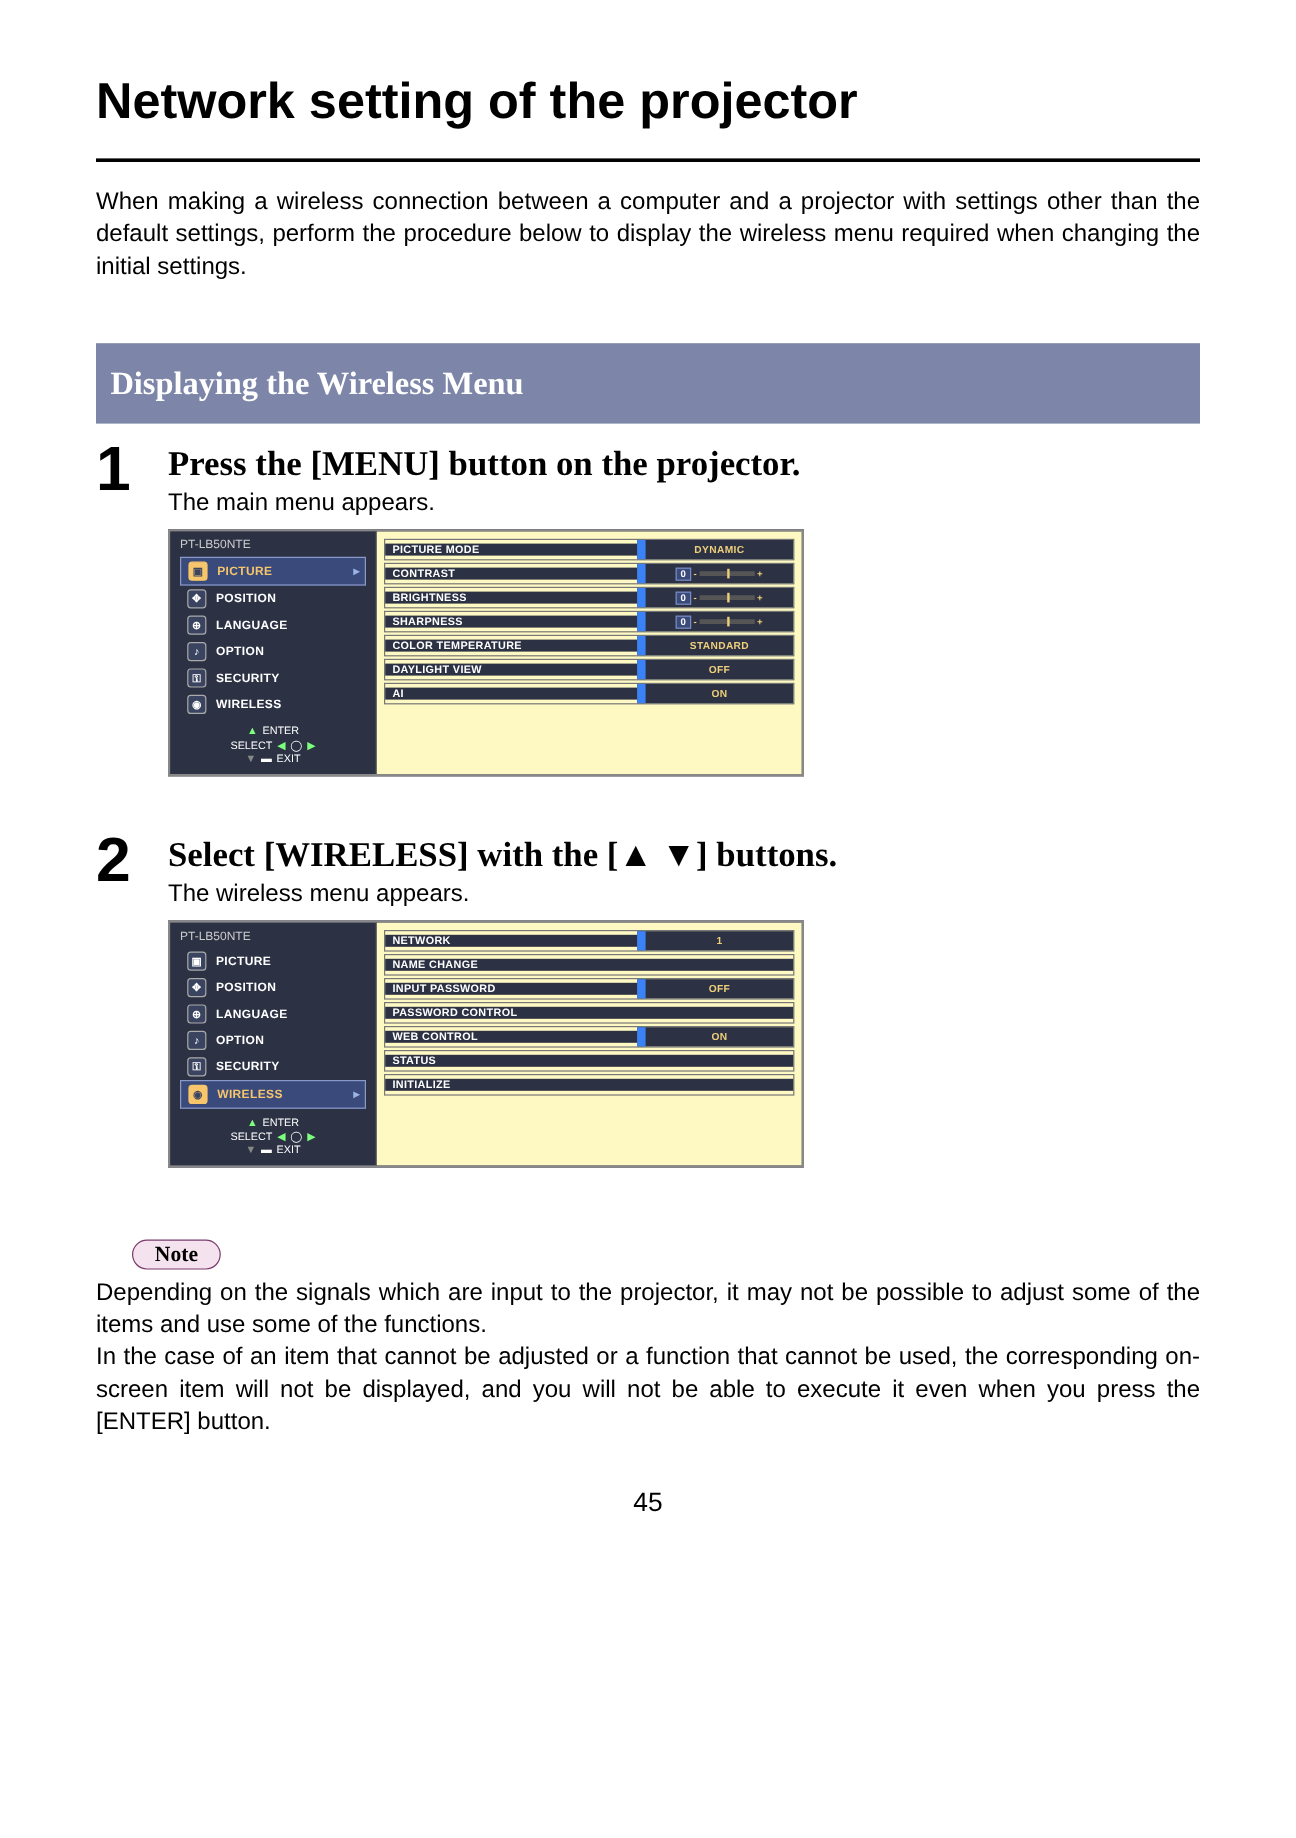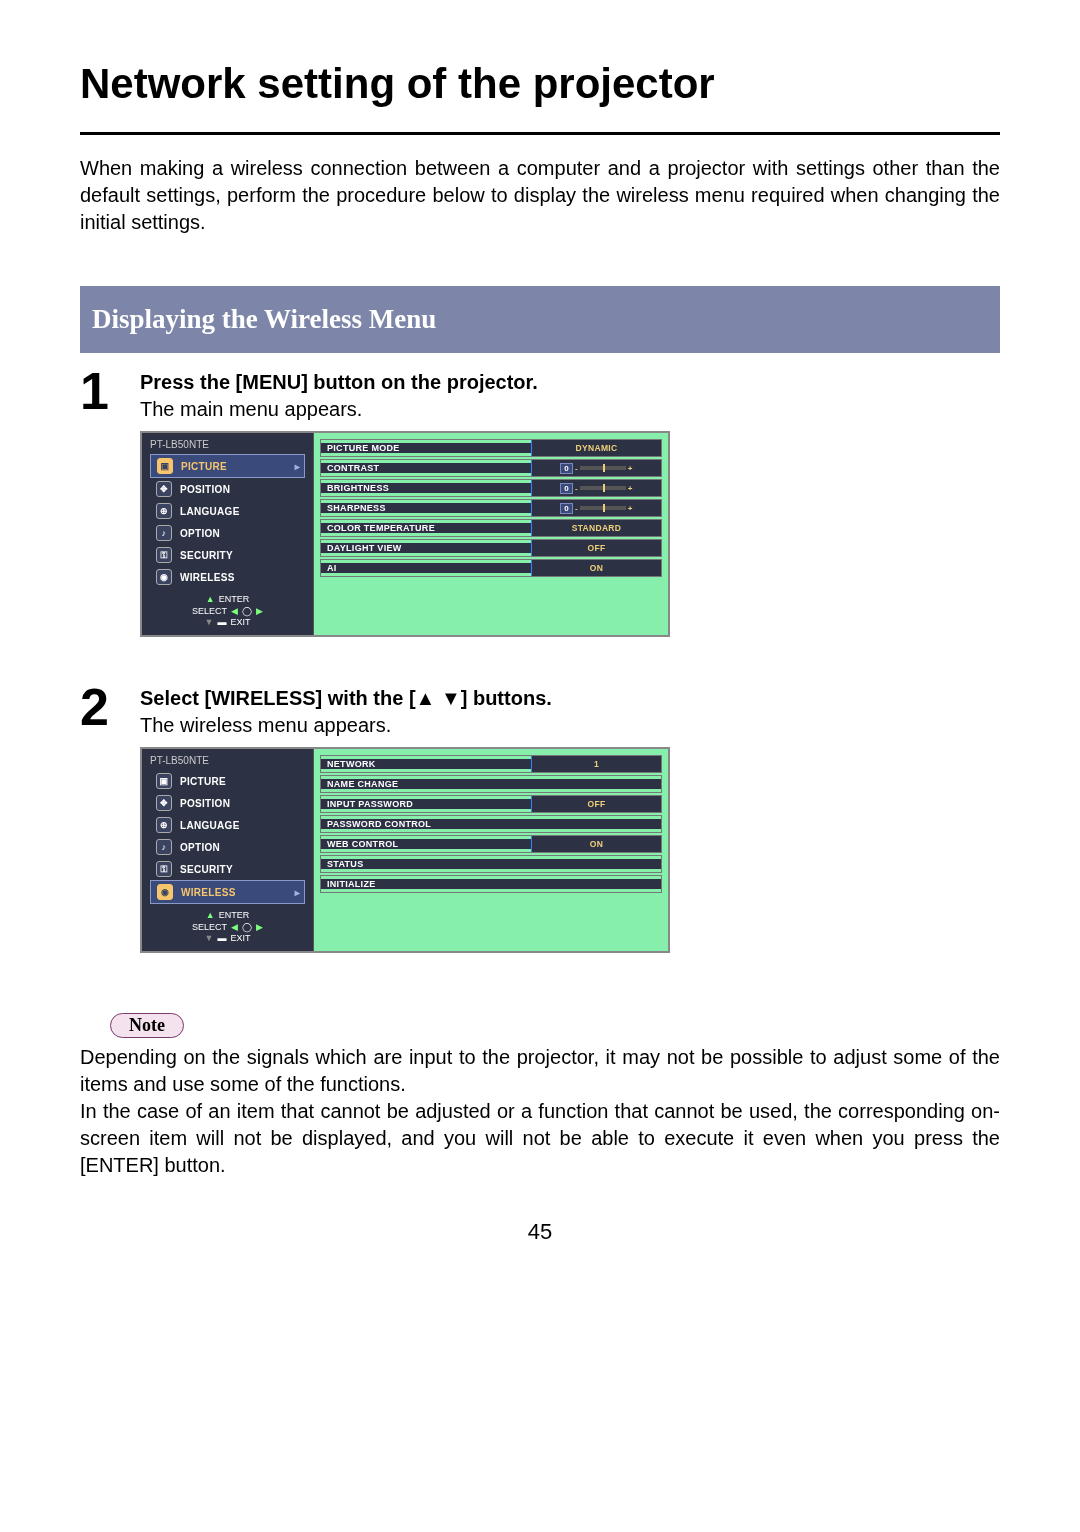--- a/index.html
+++ b/index.html
@@ -40,23 +40,24 @@
   }
   .step-num {
     font-size: 52px;
     font-weight: bold;
     width: 60px;
     line-height: 1;
     margin-top: -6px;
   }
   .step-body { flex: 1; }
   .step-title {
-    font-size: 20px;
+    font-size: 29px;
     font-weight: bold;
     margin-bottom: 4px;
+    font-family: Liberation Serif, serif;
   }
   .step-desc {
     font-size: 20px;
     margin-bottom: 10px;
   }
   
   .osd {
     width: 530px;
     background: #30364a;
     border: 2px solid #888;
@@ -119,21 +120,21 @@
     color: #fff;
     text-align: center;
     line-height: 1.3;
     padding-bottom: 4px;
   }
   .ctrl-row { display:flex; justify-content:center; align-items:center; gap:4px; }
   .tri-up, .tri-down, .tri-left, .tri-right { font-size:9px; color:#7cff7c; }
   .tri-down.grey { color:#888; }
   .osd-right {
     flex: 1;
-    background: #86efac;
+    background: #fef9c3;
     padding: 6px 6px;
   }
   .osd-row {
     display: flex;
     align-items: center;
     border: 1px solid #777;
     margin-bottom: 2px;
     height: 18px;
     font-size: 9px;
     font-weight: bold;
@@ -142,21 +143,21 @@
   .osd-row .lbl {
     flex: 1;
     padding: 0 6px;
     background: #2c3244;
   }
   .osd-row .val {
     width: 130px;
     text-align: center;
     color: #eecf7a;
     background: #2c3244;
-    border-left: 1px solid #3b82f6;
+    border-left: 7px solid #3b82f6;
     height: 100%;
     display:flex;
     align-items:center;
     justify-content:center;
     gap:3px;
     font-size:8.5px;
   }
   .osd-row.single .lbl { flex: 1; }
   .slider {
     display:inline-flex; align-items:center; gap:2px;

